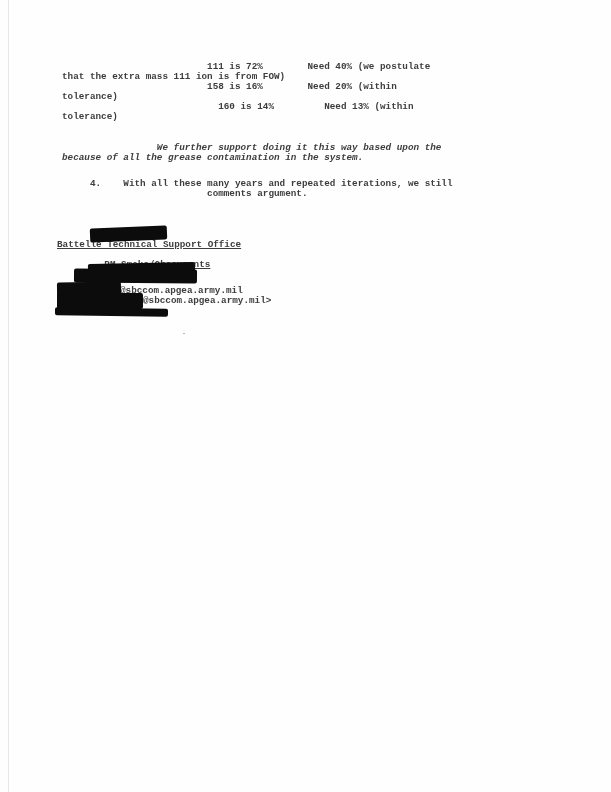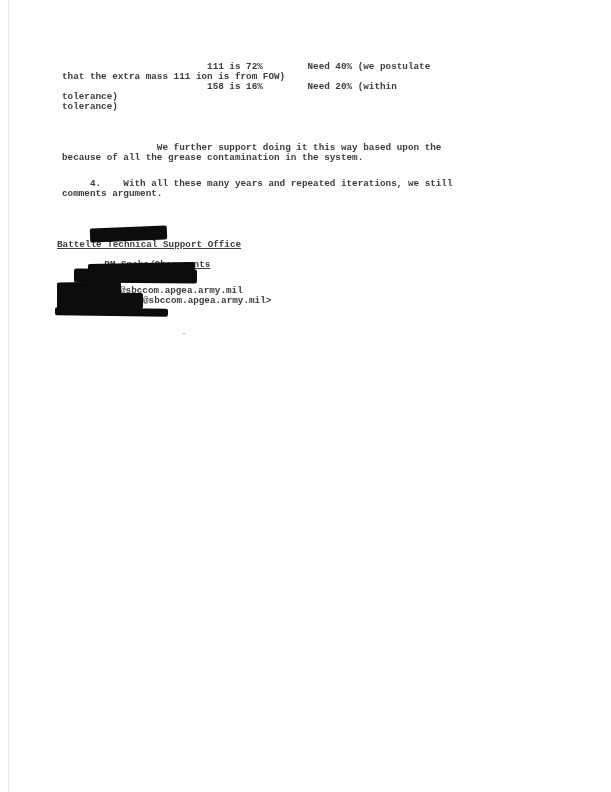--- a/index.html
+++ b/index.html
@@ -18,22 +18,22 @@
   }
   .para { position: absolute; }
   .tline {
     white-space: pre;
     font-size: 9.3px;
     font-weight: bold;
     color: #3d3d3d;
     letter-spacing: 0;
   }
   .p1 .tline { line-height: 10.1px; }
-  .p2 .tline { line-height: 10.4px; }
-  .p3 .tline { line-height: 10.0px; }
+  .p2 .tline { line-height: 10.4px; font-style: italic; }
+  .p3 .tline { line-height: 10.0px; text-align: center; }
   .sigline { position: absolute; line-height: 9.6px; }
   .uline { text-decoration: underline; text-underline-offset: 1px; }
   .redaction {
     position: absolute;
     background: #0c0c0c;
     border-radius: 2px;
   }
   .red-a  { left: 90px;  top: 227px; width: 77px;  height: 14px; transform: rotate(-2.5deg); }
   .red-b1 { left: 88px;  top: 263px; width: 107px; height: 13px; transform: rotate(-1.2deg); }
   .red-b2 { left: 74px;  top: 269px; width: 123px; height: 14px; transform: rotate(0.5deg); }
@@ -51,20 +51,21 @@
 
 <div class="page">
 
   <div class="scan-edge"></div>
 
   <div class="para p1" style="left:62px; top:62px;">
     <div class="tline">                          111 is 72%        Need 40% (we postulate</div>
     <div class="tline">that the extra mass 111 ion is from FOW)</div>
     <div class="tline">                          158 is 16%        Need 20% (within</div>
     <div class="tline">tolerance)</div>
+    <div class="tline">                            160 is 14%         Need 13% (within</div>
     <div class="tline">tolerance)</div>
   </div>
 
   <div class="para p2" style="left:62px; top:143px;">
     <div class="tline">                 We further support doing it this way based upon the</div>
     <div class="tline">because of all the grease contamination in the system.</div>
   </div>
 
   <div class="para p3" style="left:62px; top:179px;">
     <div class="tline">     4.    With all these many years and repeated iterations, we still</div>

